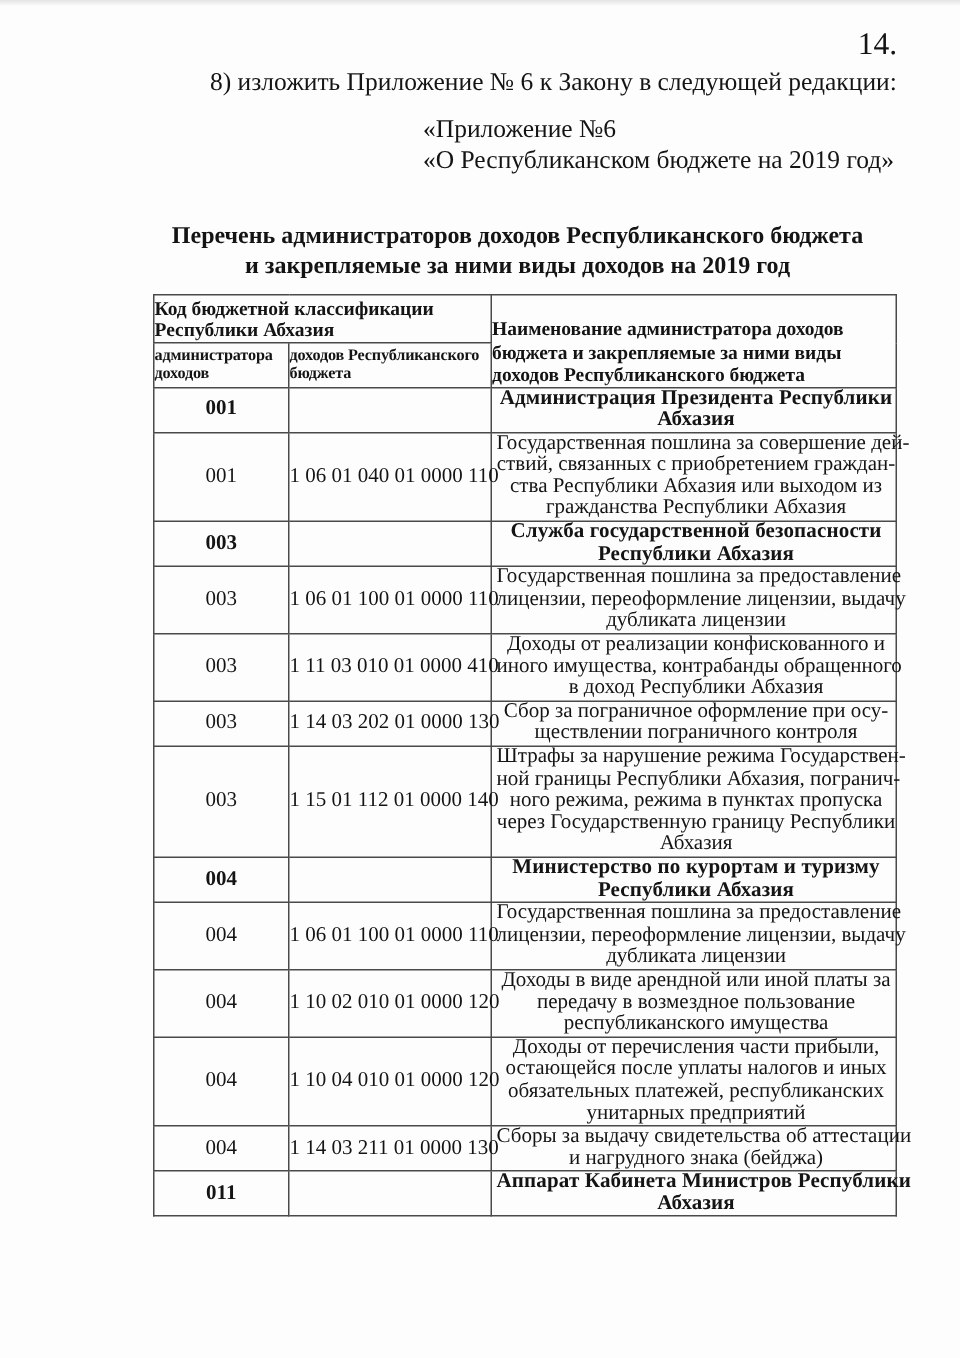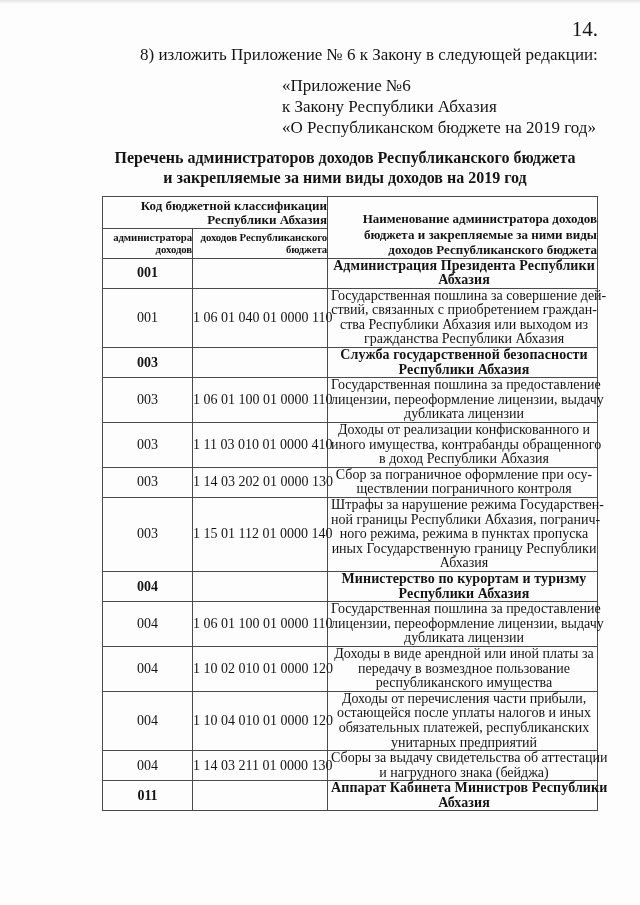--- a/index.html
+++ b/index.html
@@ -70,21 +70,21 @@
       border: 1px solid #4a4a4a;
       padding: 0;
       vertical-align: middle;
     }
     .income-table col.c1 { width: 90px; }
     .income-table col.c2 { width: 135px; }
     .income-table col.c3 { width: 270px; }
 
     .income-table th {
       font-weight: bold;
-      text-align: right;
+      text-align: left;
       white-space: pre-line;
     }
     th.h-group {
       height: 31px;
       font-size: 13px;
       line-height: 14px;
     }
     th.h-name {
       font-size: 13px;
       line-height: 15.5px;
@@ -122,21 +122,20 @@
 <body>
 
 <div class="scan-edge"></div>
 
 <div class="page-number">14.</div>
 
 <div class="instruction">8) изложить Приложение № 6 к Закону в следующей редакции:</div>
 
 <div class="appendix">
   <div>«Приложение №6</div>
-  <div>к Закону Республики Абхазия</div>
   <div>«О Республиканском бюджете на 2019 год»</div>
 </div>
 
 <div class="title">
   <div>Перечень администраторов доходов Республиканского бюджета</div>
   <div>и закрепляемые за ними виды доходов на 2019 год</div>
 </div>
 
 <table class="income-table">
   <colgroup>
@@ -199,21 +198,21 @@
         <td class="code code-income">1 14 03 202 01 0000 130</td>
         <td class="name">Сбор за пограничное оформление при осу-
 ществлении пограничного контроля</td>
       </tr>
       <tr class="income-row">
         <td class="code code-admin">003</td>
         <td class="code code-income">1 15 01 112 01 0000 140</td>
         <td class="name">Штрафы за нарушение режима Государствен-
 ной границы Республики Абхазия, погранич-
 ного режима, режима в пунктах пропуска
-иных Государственную границу Республики
+через Государственную границу Республики
 Абхазия</td>
       </tr>
       <tr class="admin-row">
         <td class="code code-admin">004</td>
         <td class="code code-income"></td>
         <td class="name">Министерство по курортам и туризму
 Республики Абхазия</td>
       </tr>
       <tr class="income-row">
         <td class="code code-admin">004</td>

